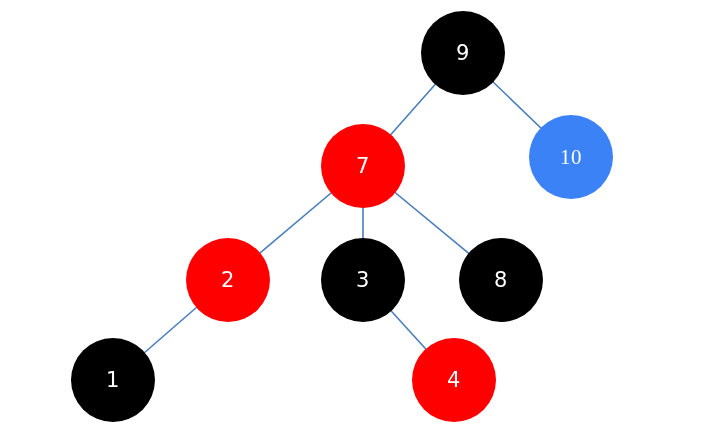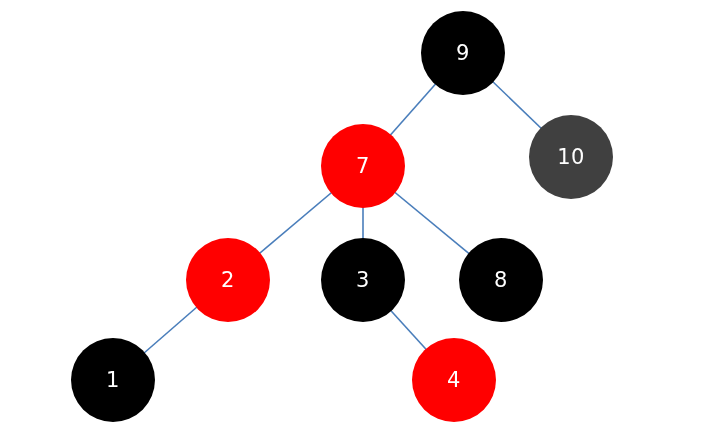--- a/index.html
+++ b/index.html
@@ -51,21 +51,21 @@
       <line x1="363" y1="166" x2="228" y2="280" stroke="#4a7ebb" stroke-width="1.6"></line>
       <line x1="363" y1="166" x2="363" y2="280" stroke="#4a7ebb" stroke-width="1.6"></line>
       <line x1="363" y1="166" x2="501" y2="280" stroke="#4a7ebb" stroke-width="1.6"></line>
       <line x1="228" y1="280" x2="113" y2="380" stroke="#4a7ebb" stroke-width="1.6"></line>
       <line x1="363" y1="280" x2="454" y2="380" stroke="#4a7ebb" stroke-width="1.6"></line>
     </svg>
   <div id="node-layer">
       <div class="tree-node" style="left: 421px; top: 11px; width: 84px; height: 84px; background: rgb(0, 0, 0);">
         <span class="node-label" style="color: rgb(255, 255, 255);">9</span>
       </div>
-      <div class="tree-node" style="left: 529px; top: 115px; width: 84px; height: 84px; background: #404040;">
+      <div class="tree-node" style="left: 529px; top: 115px; width: 84px; height: 84px; background: #3b82f6; font-family: Liberation Serif, serif;">
         <span class="node-label" style="color: rgb(255, 255, 255);">10</span>
       </div>
       <div class="tree-node" style="left: 321px; top: 124px; width: 84px; height: 84px; background: rgb(255, 0, 0);">
         <span class="node-label" style="color: rgb(255, 255, 255);">7</span>
       </div>
       <div class="tree-node" style="left: 186px; top: 238px; width: 84px; height: 84px; background: rgb(255, 0, 0);">
         <span class="node-label" style="color: rgb(255, 255, 255);">2</span>
       </div>
       <div class="tree-node" style="left: 321px; top: 238px; width: 84px; height: 84px; background: rgb(0, 0, 0);">
         <span class="node-label" style="color: rgb(255, 255, 255);">3</span>

